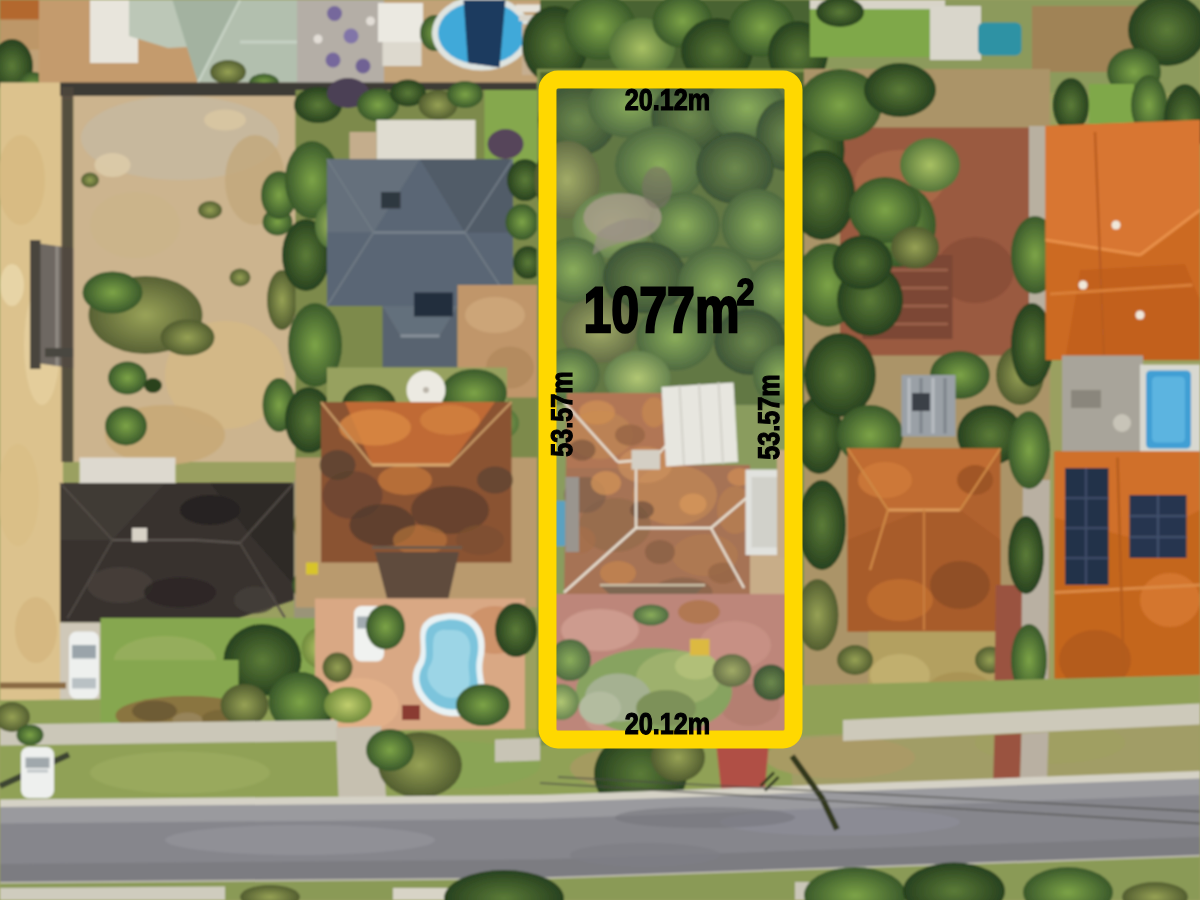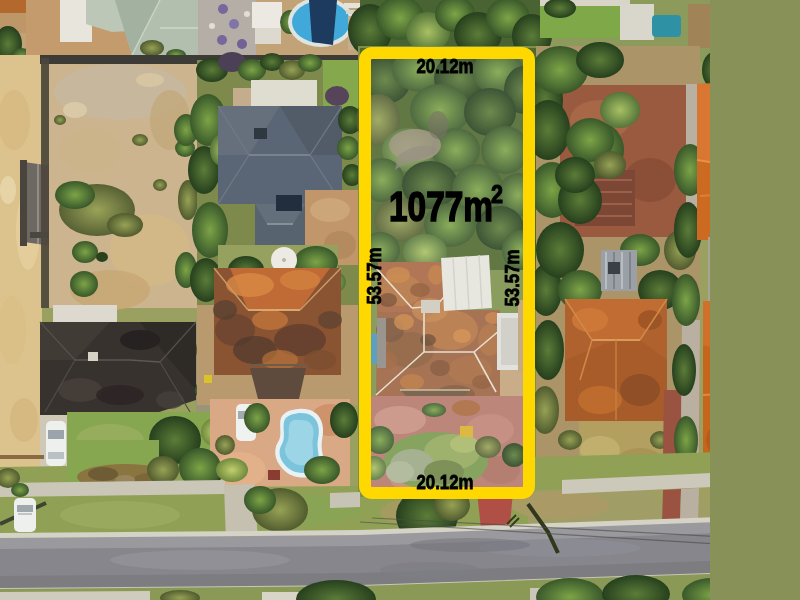--- a/index.html
+++ b/index.html
@@ -1,16 +1,16 @@
 <!DOCTYPE html>
 <html><head>
 <meta charset="utf-8">
 <style>
 html,body{margin:0;padding:0;background:#889157}
-#stage{position:relative;width:710px;height:600px;overflow:hidden;font-family:"Liberation Sans",sans-serif}
+#stage{position:relative;width:800px;height:600px;overflow:hidden;font-family:"Liberation Sans",sans-serif}
 svg{display:block}
 </style>
 </head>
 <body>
 <div id="stage">
 <svg width="800" height="600" viewBox="0 0 800 600">
 <defs>
 <radialGradient id="tDark">
           <stop offset="0%" stop-color="#5c7c38"></stop>
           <stop offset="100%" stop-color="#26401e"></stop>

